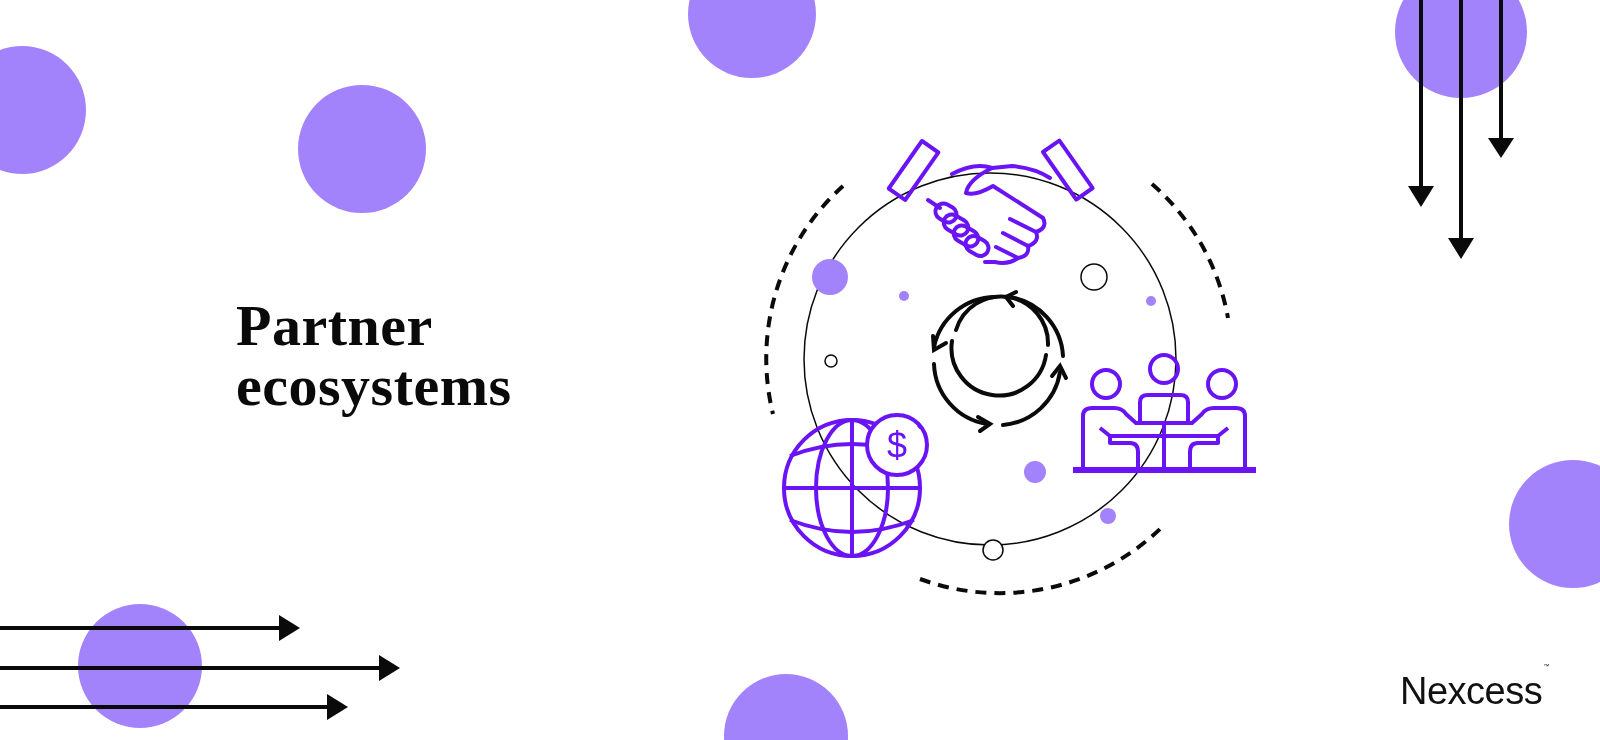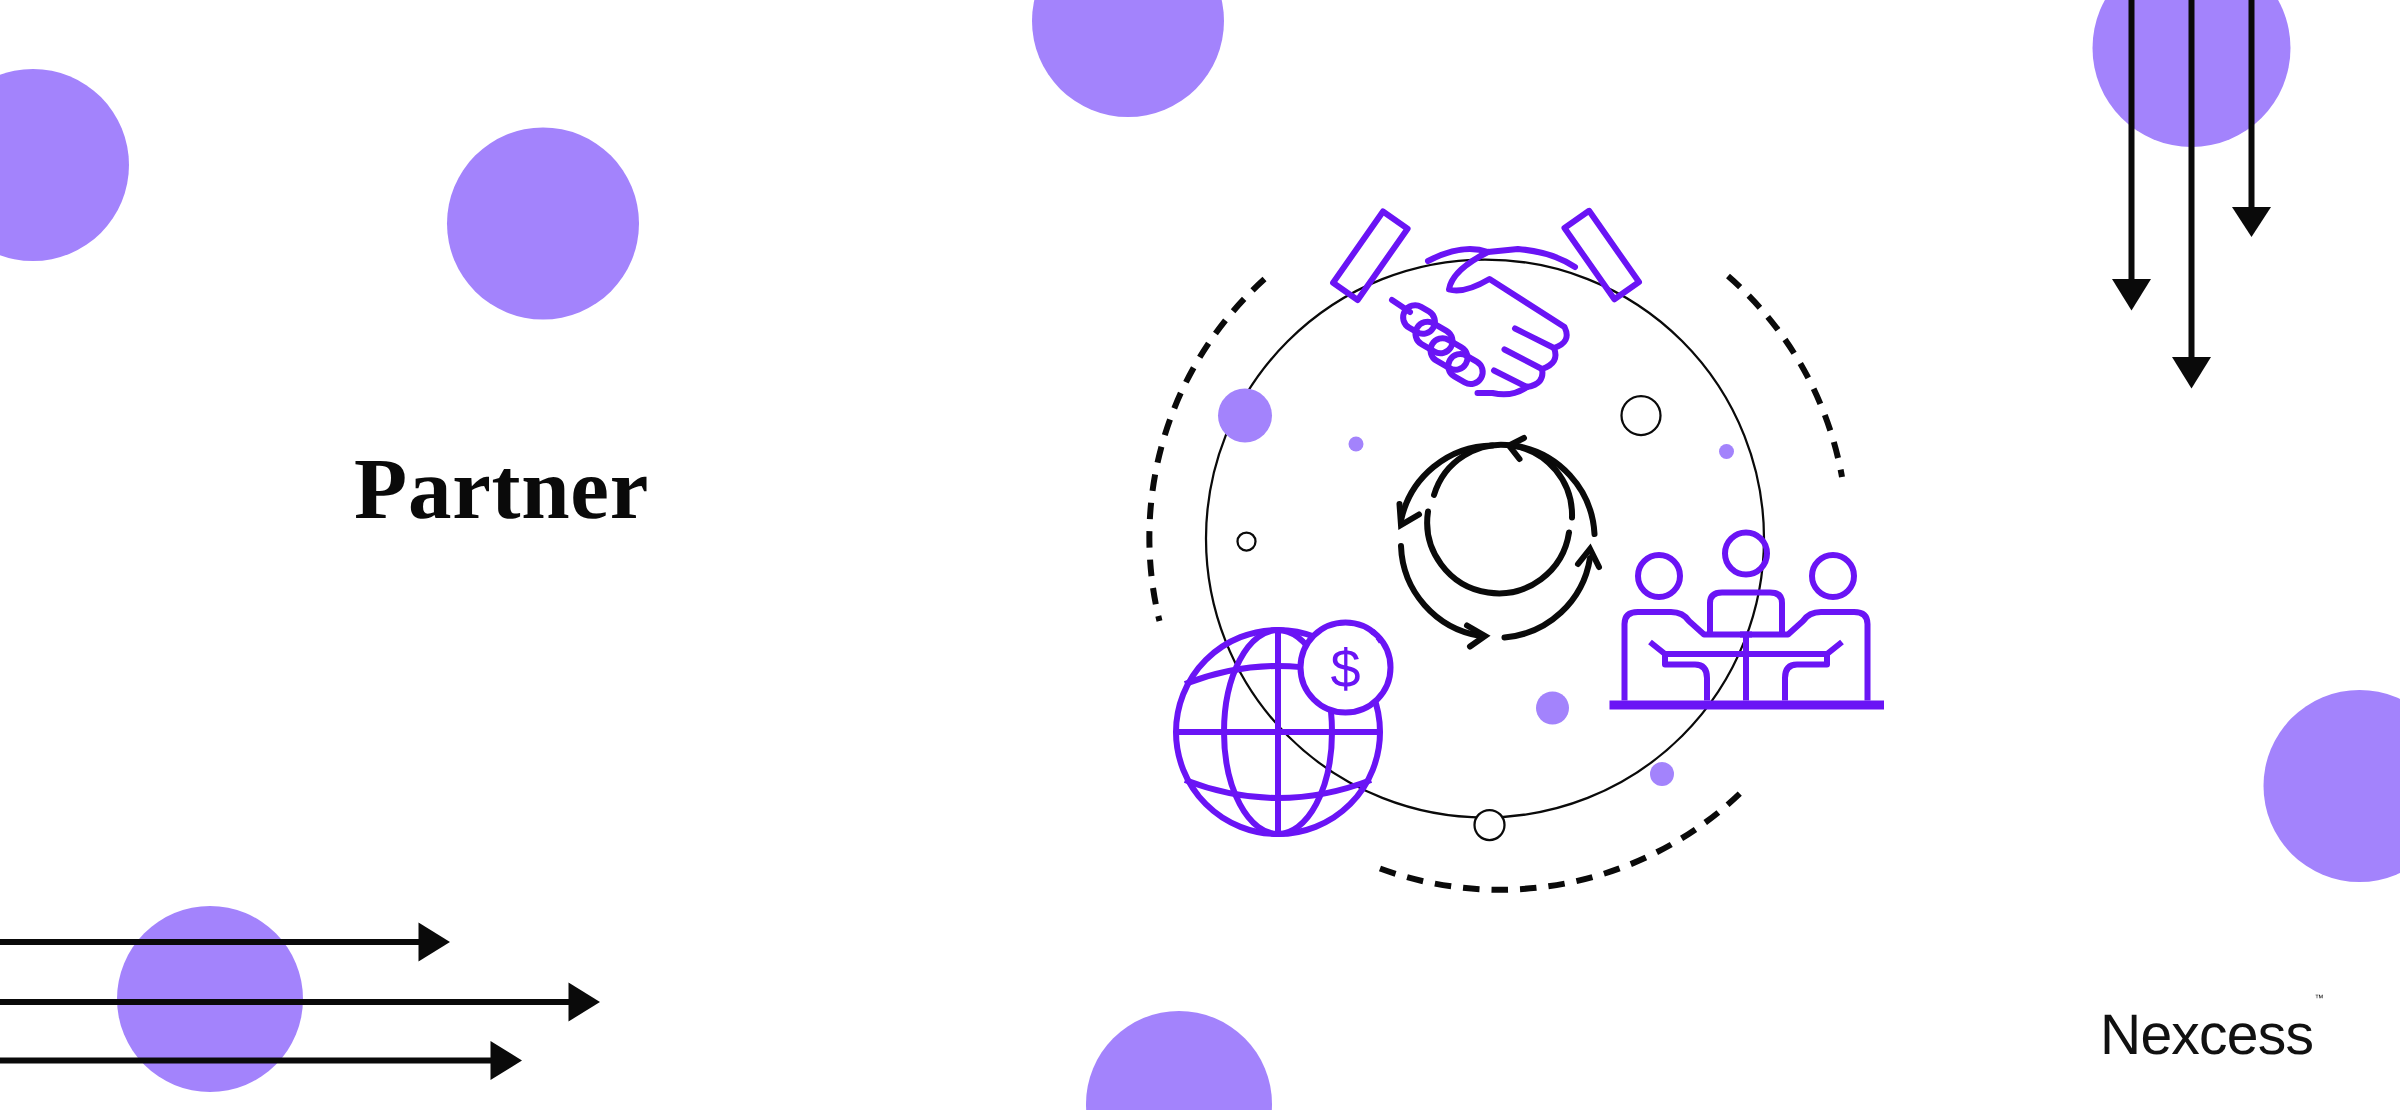--- a/index.html
+++ b/index.html
@@ -146,15 +146,16 @@
       <path d="M 1228 428 L 1218 436 L 1218 443 L 1198 443 Q 1190 443 1190 452 L 1190 467"></path>
       <line x1="1164" y1="423" x2="1164" y2="467"></line>
       <line x1="1110" y1="436" x2="1218" y2="436"></line>
       <rect x="1073" y="467" width="183" height="6" fill="#6A14F5" stroke="none"></rect>
     </g>
   </g>
 </svg>
 
 <h1 class="title">
   <span>Partner</span>
+  <span>ecosystems</span>
 </h1>
 
 <div class="logo"><span>Nexcess</span><sup>™</sup></div>
 
 </body></html>

